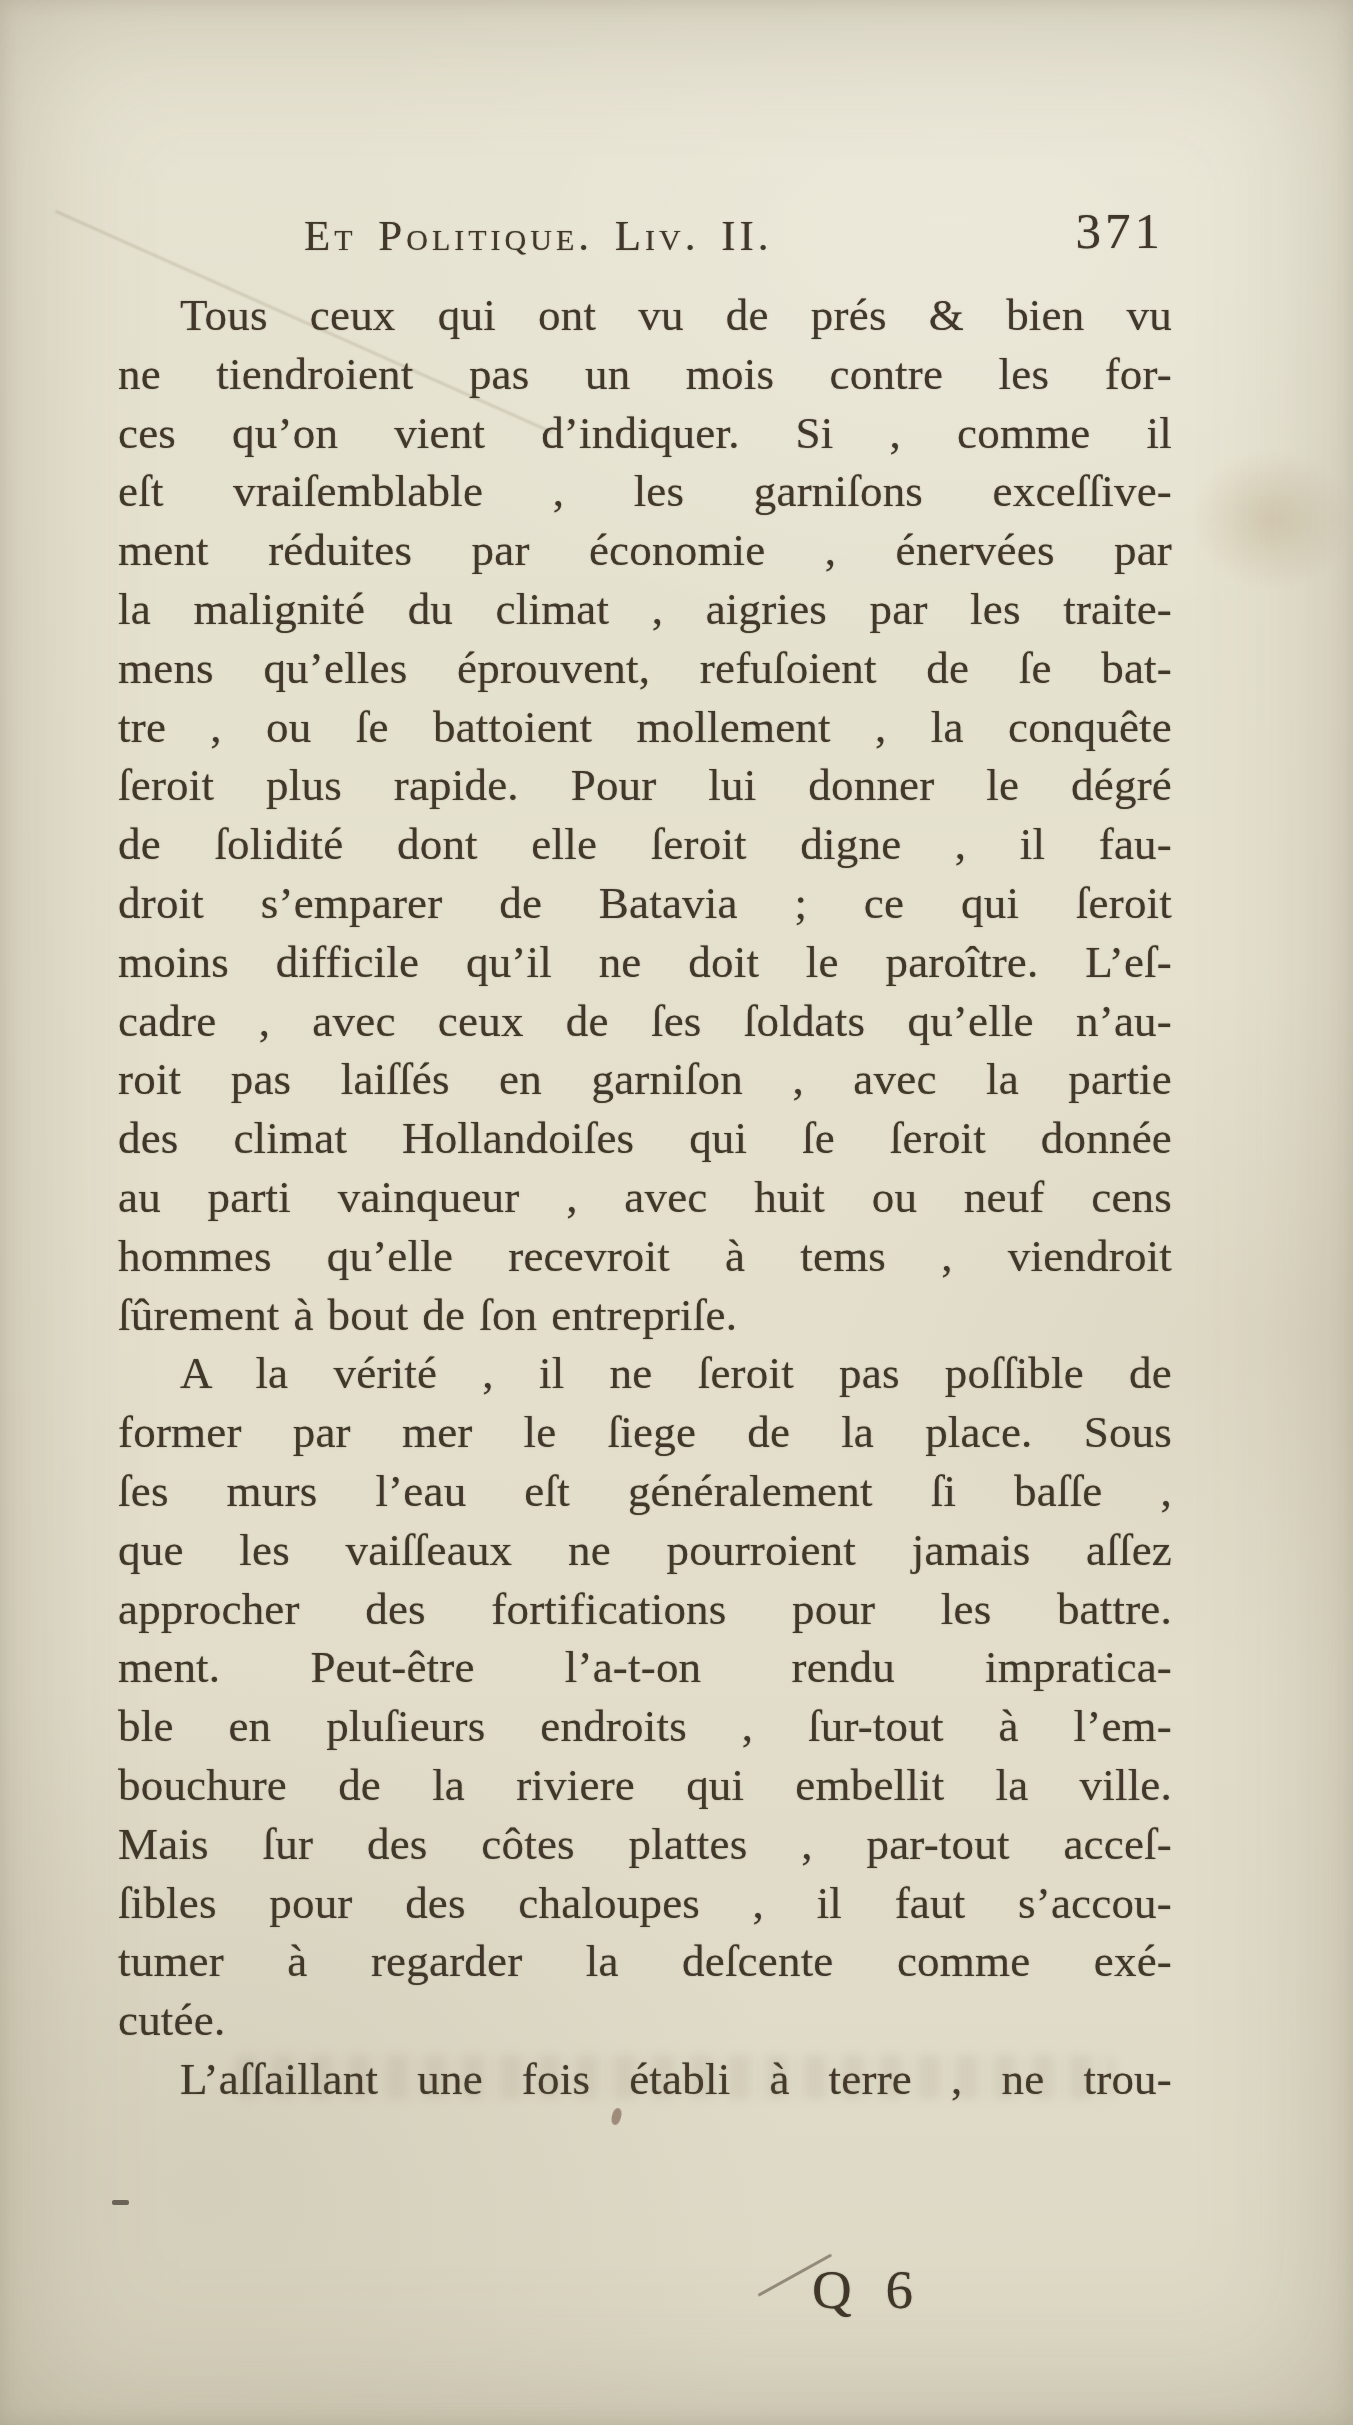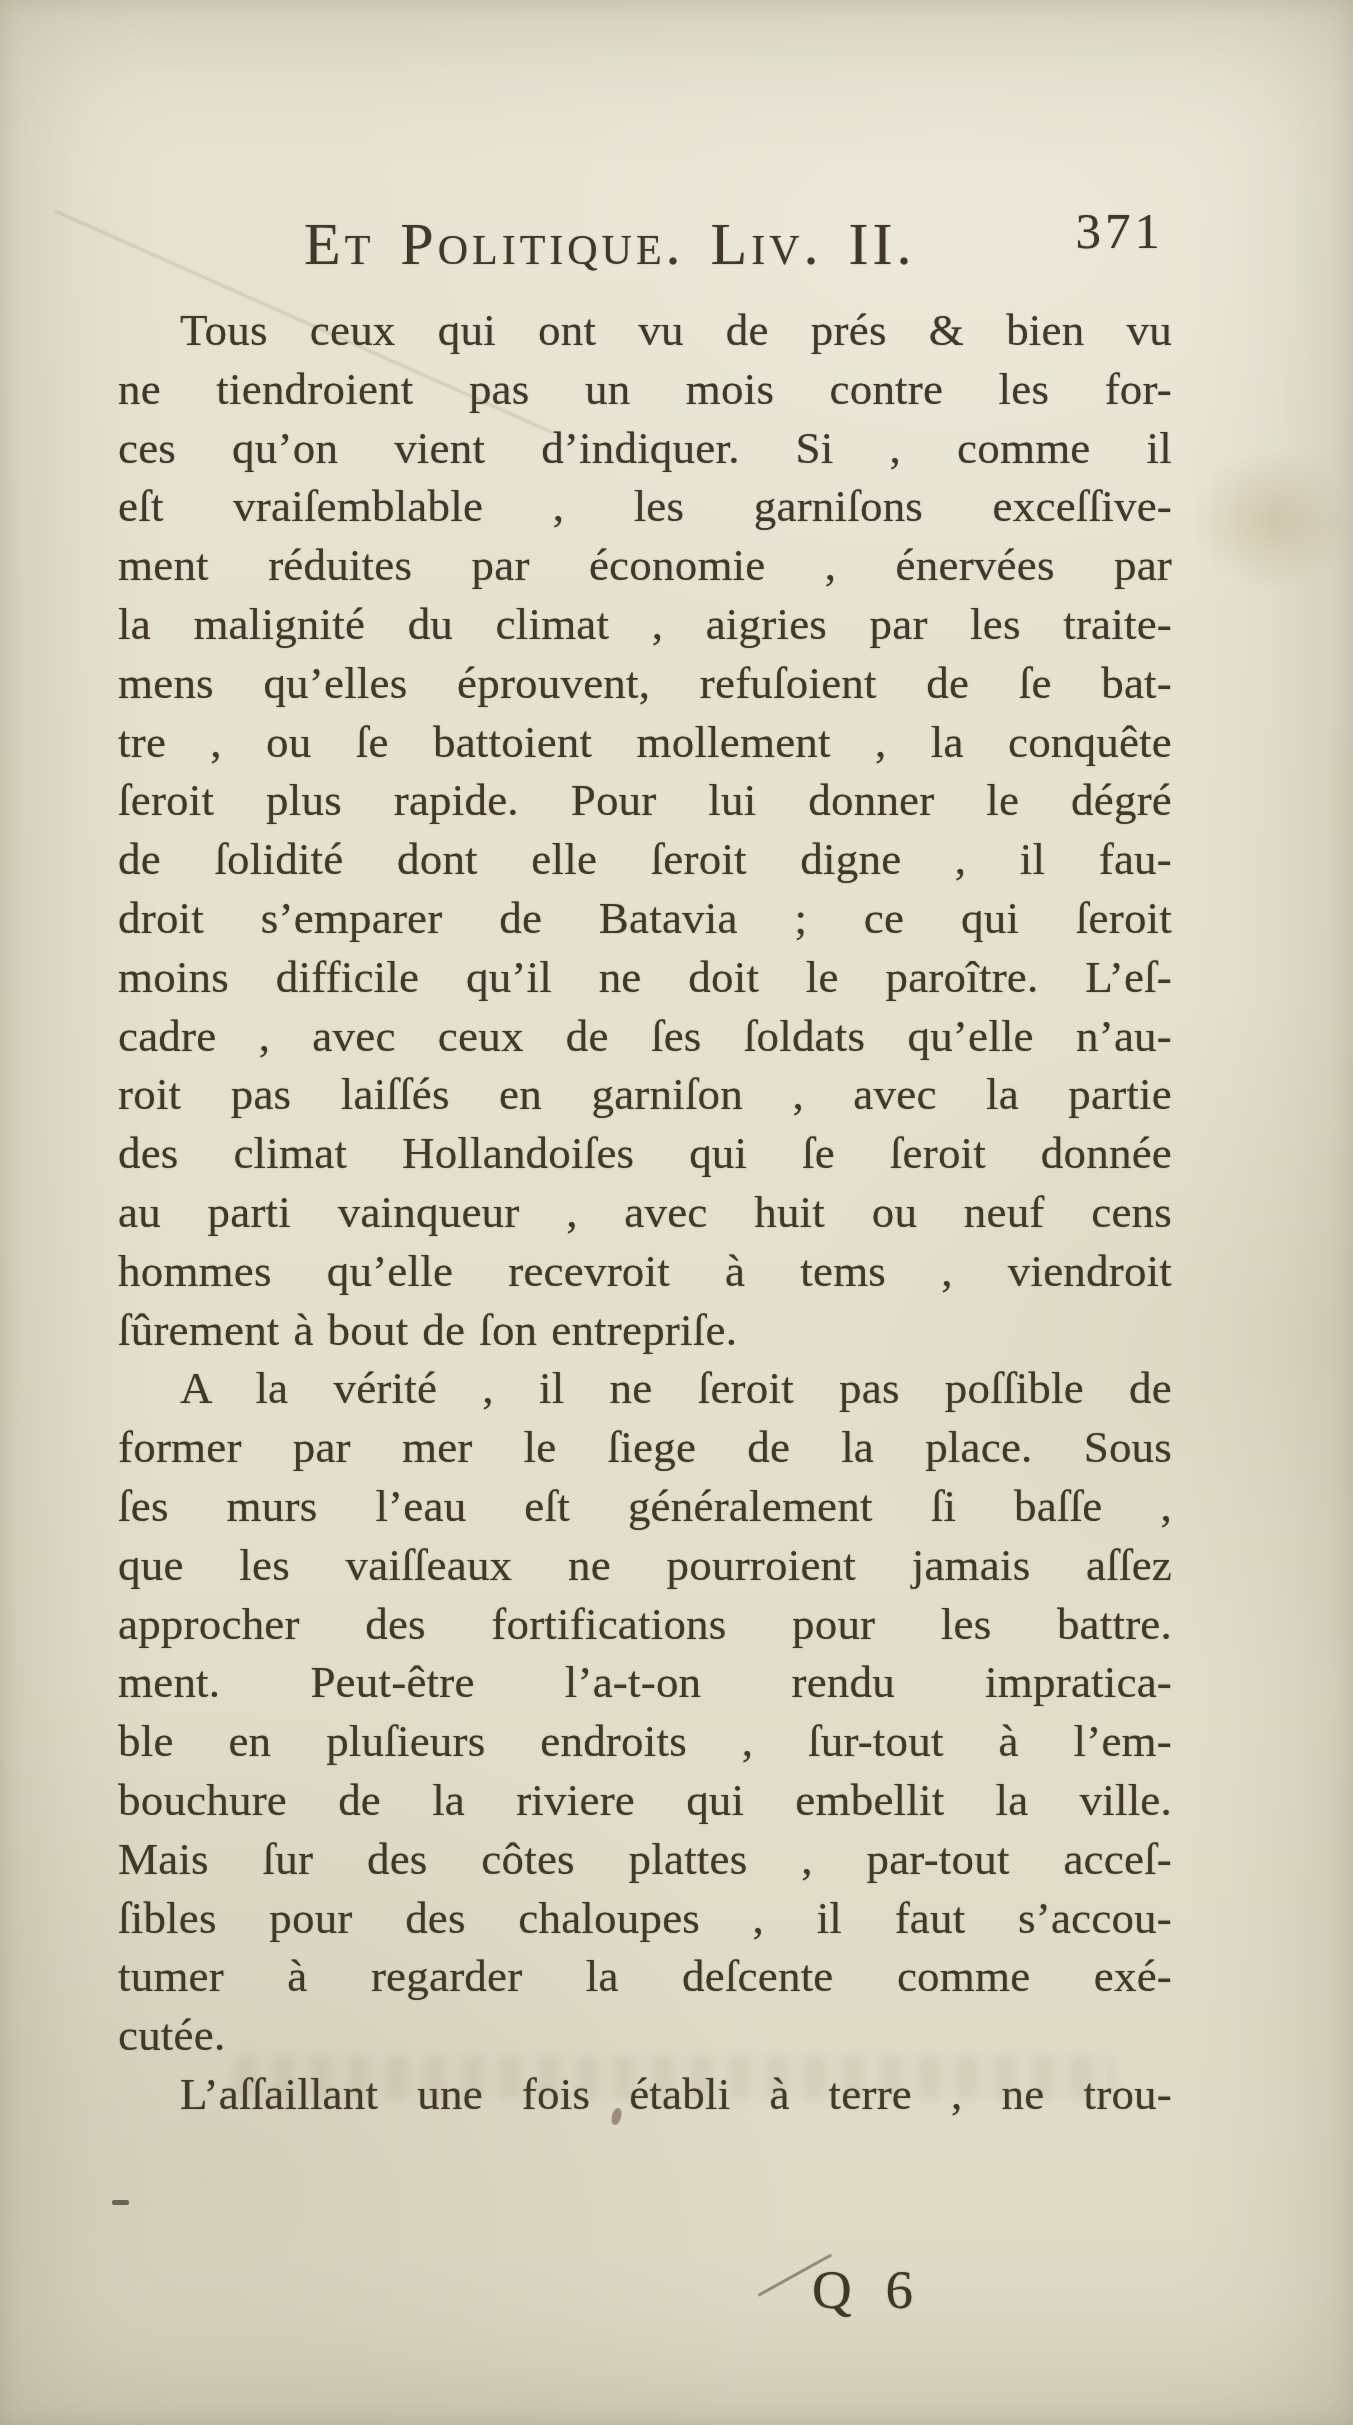--- a/index.html
+++ b/index.html
@@ -14,33 +14,33 @@
       radial-gradient(900px 800px at 15% 90%, rgba(118,104,74,.10), transparent 65%),
       radial-gradient(700px 500px at 95% 55%, rgba(130,115,80,.07), transparent 70%),
       linear-gradient(180deg,#e7e3d2 0%,#e4e0cd 50%,#ddd9c5 100%);
   }
   .page::after{
     content:"";position:absolute;inset:0;pointer-events:none;
     box-shadow:inset 0 0 150px rgba(104,94,66,.30), inset 0 0 22px rgba(104,94,66,.18);
   }
   .header{position:absolute;top:196px;left:118px;width:1054px;height:66px;}
   .title{
-    position:absolute;left:186px;top:16px;
-    font-size:60px;line-height:64px;
+    position:absolute;left:186px;top:8px;
+    font-size:43px;line-height:64px;
     font-variant:small-caps;
     letter-spacing:4px;word-spacing:7px;
     text-shadow:0 0 1.2px rgba(62,52,40,.55);
   }
   .pagenum{
     position:absolute;right:8px;top:5px;
     font-size:51px;line-height:60px;letter-spacing:4px;
     text-shadow:0 0 1.2px rgba(62,52,40,.55);
   }
   .body{
-    position:absolute;left:118px;top:301px;width:1054px;
+    position:absolute;left:118px;top:286px;width:1054px;
     font-size:45px;
     text-shadow:0 0 1.3px rgba(62,52,40,.55);
   }
   .para{margin:0;padding:0;}
   .line{
     height:58.8px;line-height:58.8px;
     text-align:justify;text-align-last:justify;
     letter-spacing:.2px;word-spacing:2.5px;
     overflow:visible;
   }

